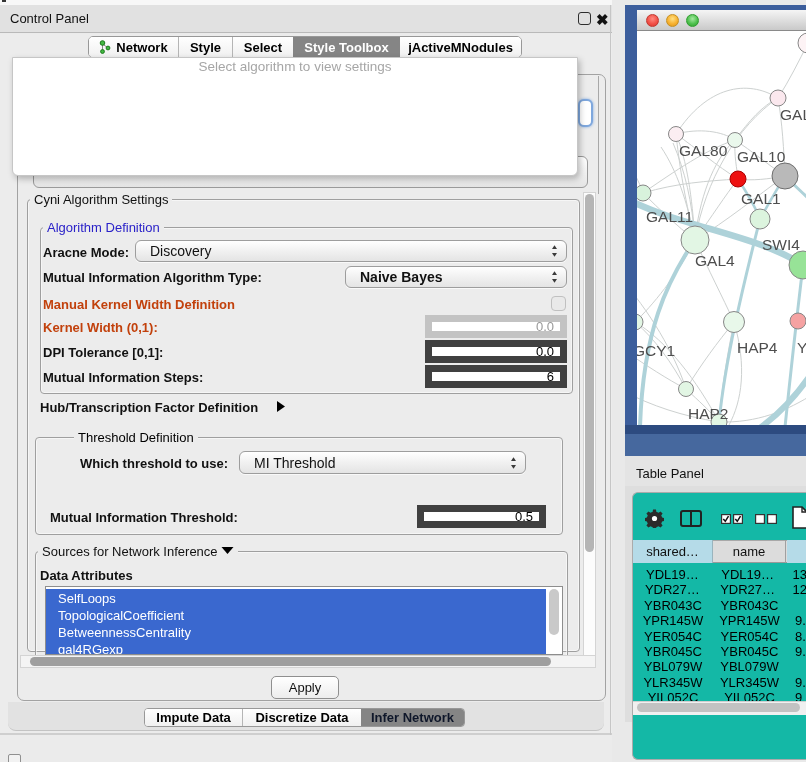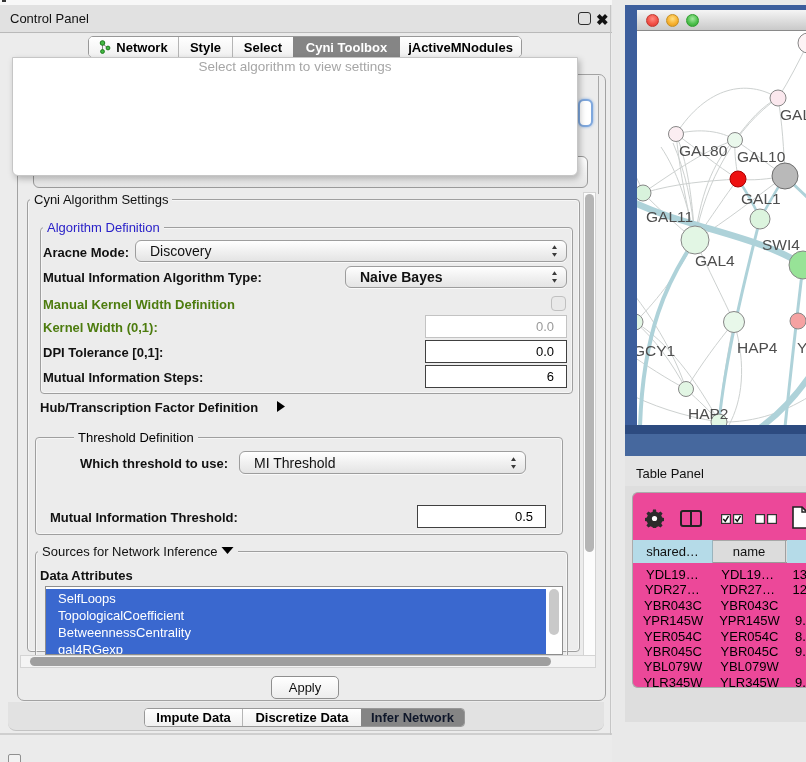--- a/index.html
+++ b/index.html
@@ -2,30 +2,30 @@
 <html><head>
 <meta charset="utf-8">
 <style>
 * { margin:0; padding:0; box-sizing:border-box; }
 html,body { width:806px; height:762px; overflow:hidden; background:#ebebeb;
   font-family:"Liberation Sans", sans-serif; }
 #stage { position:relative; width:806px; height:762px; }
 .abs { position:absolute; }
 .bold { font-weight:bold; }
 .lbl { position:absolute; font-size:13px; font-weight:bold; color:#111; white-space:nowrap; }
-.lbl.dis { color:#4d7c0f; }
+.lbl.dis { color:#c2410c; }
 .combo { position:absolute; border:1px solid #9d9d9d; border-radius:6px;
   background:linear-gradient(#ffffff,#f2f2f2 45%,#e4e4e4);
   font-size:14px; color:#111; display:flex; align-items:center; padding-left:14px;
   box-shadow:0 1px 0 rgba(255,255,255,.7); }
 .combo .arr { position:absolute; right:8px; top:50%; transform:translateY(-50%);
   width:7px; height:14px; }
-.field { position:absolute; border:1px solid #404040; background:#fff;
+.field { position:absolute; border:7px solid #404040; background:#fff;
   font-size:13px; color:#000; display:flex; align-items:center; justify-content:flex-end;
-  padding-right:12px; }
+  padding-right:6px; }
 .field.dis { border-color:#c3c3c3; color:#9a9a9a; }
 .group { position:absolute; border:1px solid #9f9f9f; border-radius:4px;
   box-shadow:inset 0 0 0 1px rgba(255,255,255,.55); }
 .gtitle { position:absolute; top:-8px; left:2px; background:#ececec; padding:0 4px;
   font-size:13px; white-space:nowrap; }
 </style>
 </head>
 <body>
 <div id="stage">
 
@@ -45,21 +45,21 @@
         <line x1="3.5" y1="4" x2="3.5" y2="11" stroke="#888" stroke-width="1"></line>
         <circle cx="3.5" cy="3" r="2.3" fill="#43b843" stroke="#1c7a1c"></circle>
         <circle cx="9" cy="8" r="1.9" fill="#43b843" stroke="#1c7a1c"></circle>
         <circle cx="3.5" cy="11.5" r="1.9" fill="#43b843" stroke="#1c7a1c"></circle>
       </svg>
       Network</div>
     <div style="width:1px;background:#b5b5b5;"></div>
     <div style="width:53px;display:flex;align-items:center;justify-content:center;background:linear-gradient(#fff,#f0f0f0);">Style</div>
     <div style="width:1px;background:#b5b5b5;"></div>
     <div style="width:60px;display:flex;align-items:center;justify-content:center;background:linear-gradient(#fff,#f0f0f0);">Select</div>
-    <div style="width:107px;display:flex;align-items:center;justify-content:center;background:#858585;color:#fff;">Cyni Toolbox</div>
+    <div style="width:107px;display:flex;align-items:center;justify-content:center;background:#858585;color:#fff;">Style Toolbox</div>
     <div style="width:121px;display:flex;align-items:center;justify-content:center;background:linear-gradient(#fff,#f0f0f0);">jActiveMNodules</div>
   </div>
 
   <div class="abs" style="left:17px;top:74px;width:589px;height:627px;border:1px solid #a2a2a2;border-radius:7px;background:#ececec;"></div>
 
   <div class="abs" style="left:578px;top:99px;width:15px;height:28px;border:2px solid #7ea7dd;border-radius:6px;background:#fff;box-shadow:0 0 3px #7ea7dd;"></div>
   <div class="abs" style="left:33px;top:156px;width:555px;height:32px;border:1px solid #9a9a9a;border-radius:6px;background:linear-gradient(#fff,#e4e4e4);"></div>
   <div class="abs" style="left:598px;top:76px;width:1px;height:118px;background:#a8a8a8;"></div>
 
   <div class="abs" style="left:583px;top:192px;width:13px;height:473px;background:#fcfcfc;border:1px solid #d4d4d4;"></div>
@@ -257,21 +257,21 @@
   </svg>
 
   <div class="abs" style="left:625px;top:425px;width:181px;height:9px;background:#2d4b80;"></div>
 
   <div class="abs" style="left:625px;top:434px;width:181px;height:22px;background:#46689e;"></div>
 
   <div class="abs" style="left:625px;top:456px;width:181px;height:266px;background:#e4e4e4;"></div>
   <div class="abs" style="left:636px;top:466px;font-size:13px;color:#111;">Table Panel</div>
   <div class="abs" style="left:625px;top:486px;width:181px;height:236px;background:#dedede;"></div>
 
-  <div class="abs" style="left:632px;top:492px;width:174px;height:196px;background:#ec4899;border:1px solid #ababab;border-radius:6px 0 0 6px;border-right:none;overflow:hidden;">
+  <div class="abs" style="left:632px;top:492px;width:174px;height:268px;background:#14b8a6;border:1px solid #ababab;border-radius:6px 0 0 6px;border-right:none;overflow:hidden;">
 
     <svg class="abs" style="left:12px;top:16px;" width="19" height="19" viewBox="0 0 19 19">
       <g fill="#2b2b2b">
         <path d="M8 0.5 h3 l0.4 2.4 a7 7 0 0 1 2.1 0.9 l2-1.4 2.1 2.1 -1.4 2 a7 7 0 0 1 0.9 2.1 l2.4 0.4 v3 l-2.4 0.4 a7 7 0 0 1 -0.9 2.1 l1.4 2 -2.1 2.1 -2-1.4 a7 7 0 0 1 -2.1 0.9 l-0.4 2.4 h-3 l-0.4-2.4 a7 7 0 0 1 -2.1-0.9 l-2 1.4 -2.1-2.1 1.4-2 a7 7 0 0 1 -0.9-2.1 l-2.4-0.4 v-3 l2.4-0.4 a7 7 0 0 1 0.9-2.1 l-1.4-2 2.1-2.1 2 1.4 a7 7 0 0 1 2.1-0.9 z"></path>
       </g>
       <circle cx="9.5" cy="9.5" r="2.6" fill="#fff"></circle>
     </svg>
     <div class="abs" style="left:47px;top:17px;width:22px;height:17px;border:2px solid #222;border-radius:3px;"></div>
     <div class="abs" style="left:57px;top:17px;width:2px;height:17px;background:#222;"></div>
 

